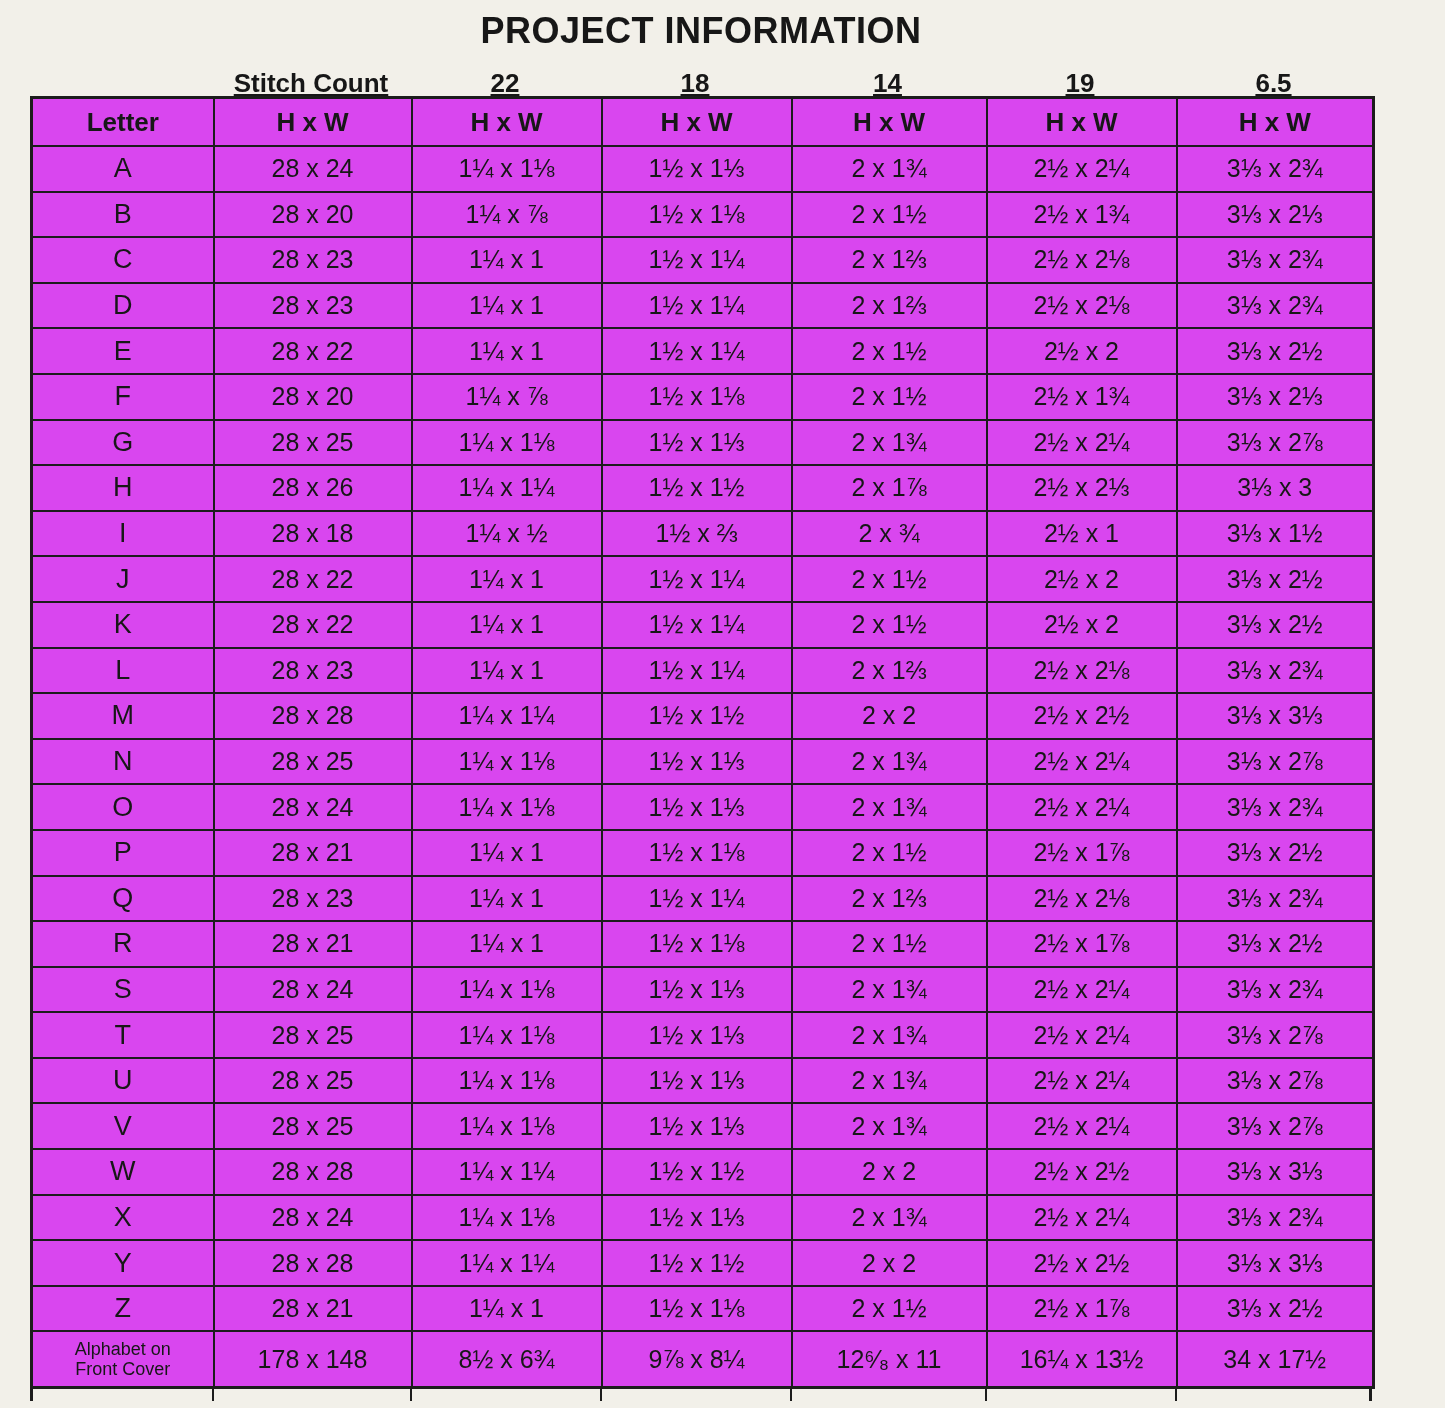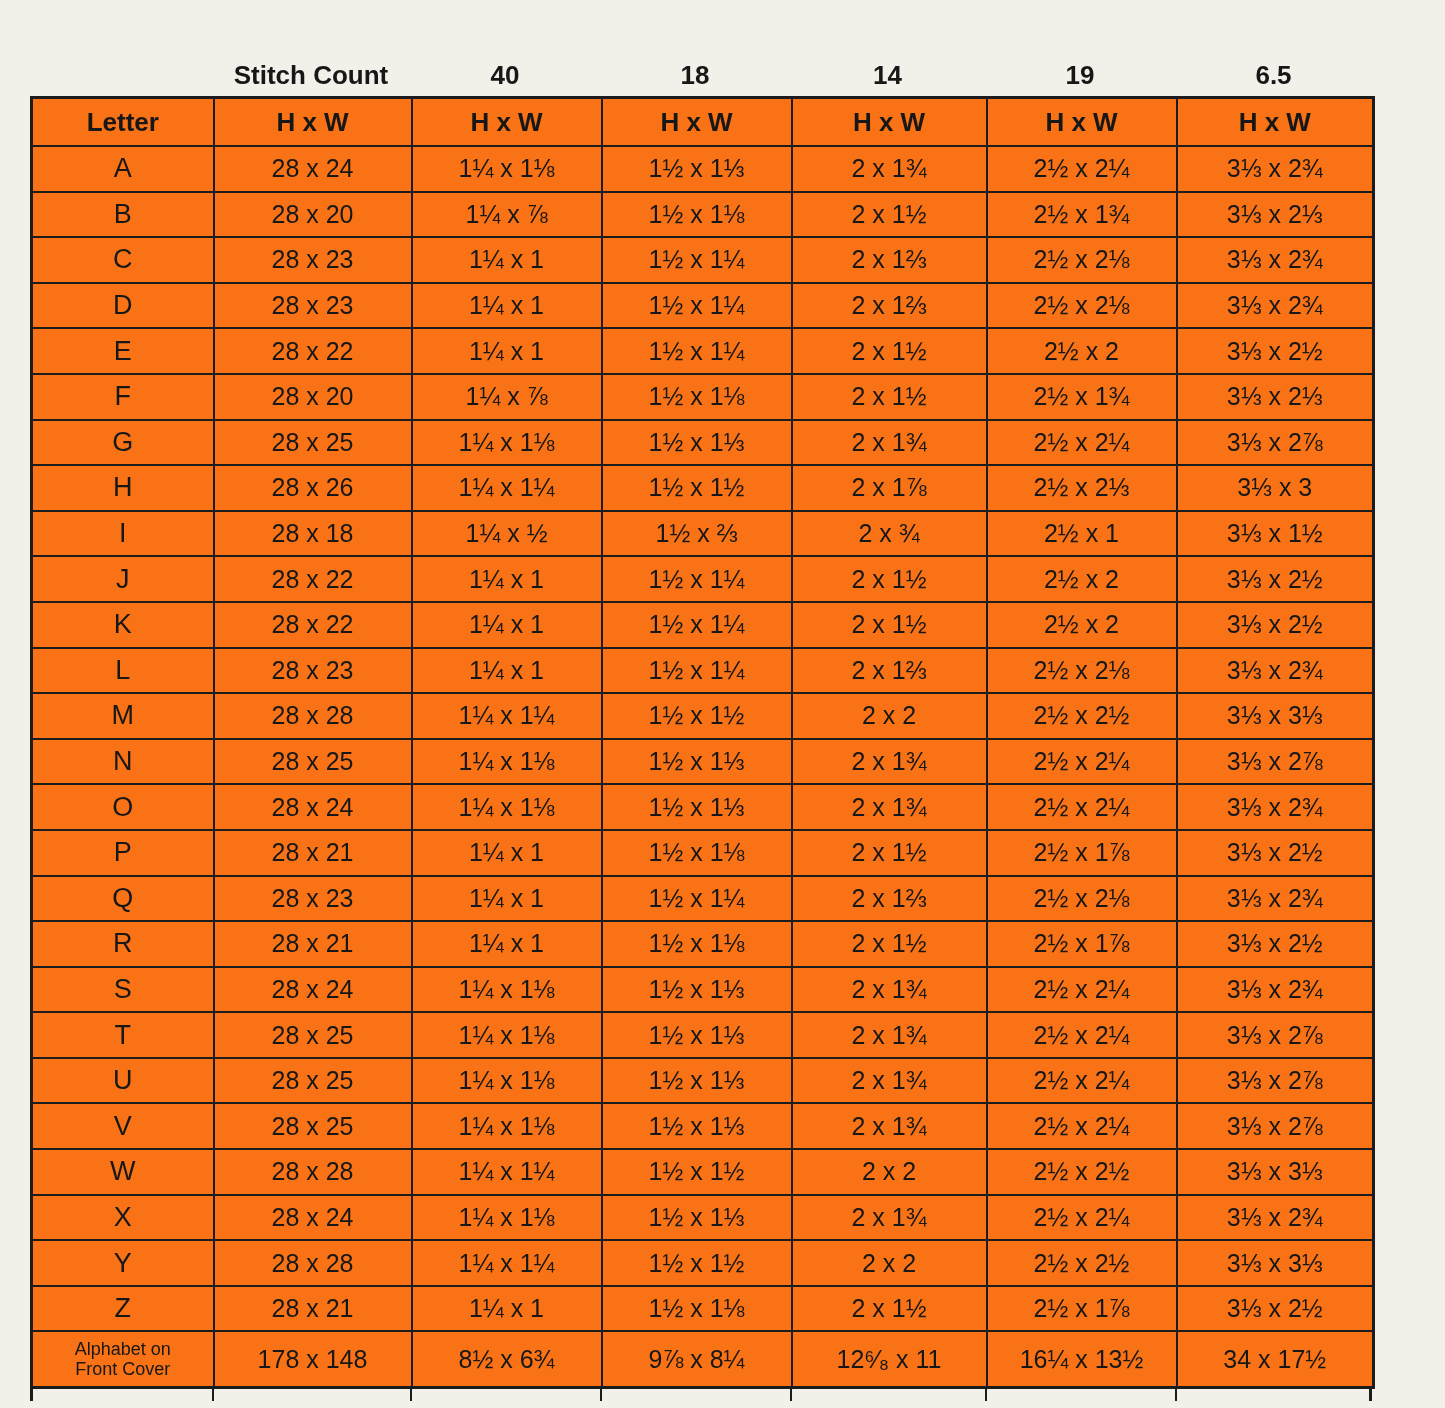--- a/index.html
+++ b/index.html
@@ -10,32 +10,33 @@
     font-family:"Liberation Sans","DejaVu Sans",sans-serif;
     color:#171717;
     overflow:hidden;
   }
   .title {
     position:absolute; top:10px; left:30px; width:1342px;
     text-align:center;
     font-size:36px; font-weight:bold; letter-spacing:0.5px;
   }
   .top-labels {
-    position:absolute; top:60px; left:30px; width:1342px;
+    position:absolute; top:68px; left:30px; width:1342px;
     display:grid;
     grid-template-columns:182px 198px 190px 190px 195px 190px 197px;
+    text-decoration:underline;
   }
   .top-labels .lbl {
     text-align:center; font-weight:bold; font-size:26px;
   }
   table.sizes {
     position:absolute; top:96px; left:30px;
     width:1342px; table-layout:fixed;
     border-collapse:collapse;
-    background:#f97316;
+    background:#d946ef;
     border:3px solid #1c1c1c;
   }
   table.sizes col.c0 { width:182px; }
   table.sizes col.c1 { width:198px; }
   table.sizes col.c2 { width:190px; }
   table.sizes col.c3 { width:190px; }
   table.sizes col.c4 { width:195px; }
   table.sizes col.c5 { width:190px; }
   table.sizes col.c6 { width:197px; }
   table.sizes th, table.sizes td {
@@ -60,25 +61,26 @@
   }
   .stubs .stub { border-left:2px solid #1c1c1c; }
   .stubs .stub:first-child { border-left:3px solid #1c1c1c; }
   .stubs .stub:last-child { border-right:3px solid #1c1c1c; }
 </style>
 </head>
 <body>
 
 <div class="page">
 
+  <div class="title">PROJECT INFORMATION</div>
 
   <div class="top-labels">
     <div class="lbl"></div>
     <div class="lbl">Stitch Count</div>
-    <div class="lbl">40</div>
+    <div class="lbl">22</div>
     <div class="lbl">18</div>
     <div class="lbl">14</div>
     <div class="lbl">19</div>
     <div class="lbl">6.5</div>
   </div>
 
   <table class="sizes">
     <colgroup>
       <col class="c0">
         <col class="c1">

